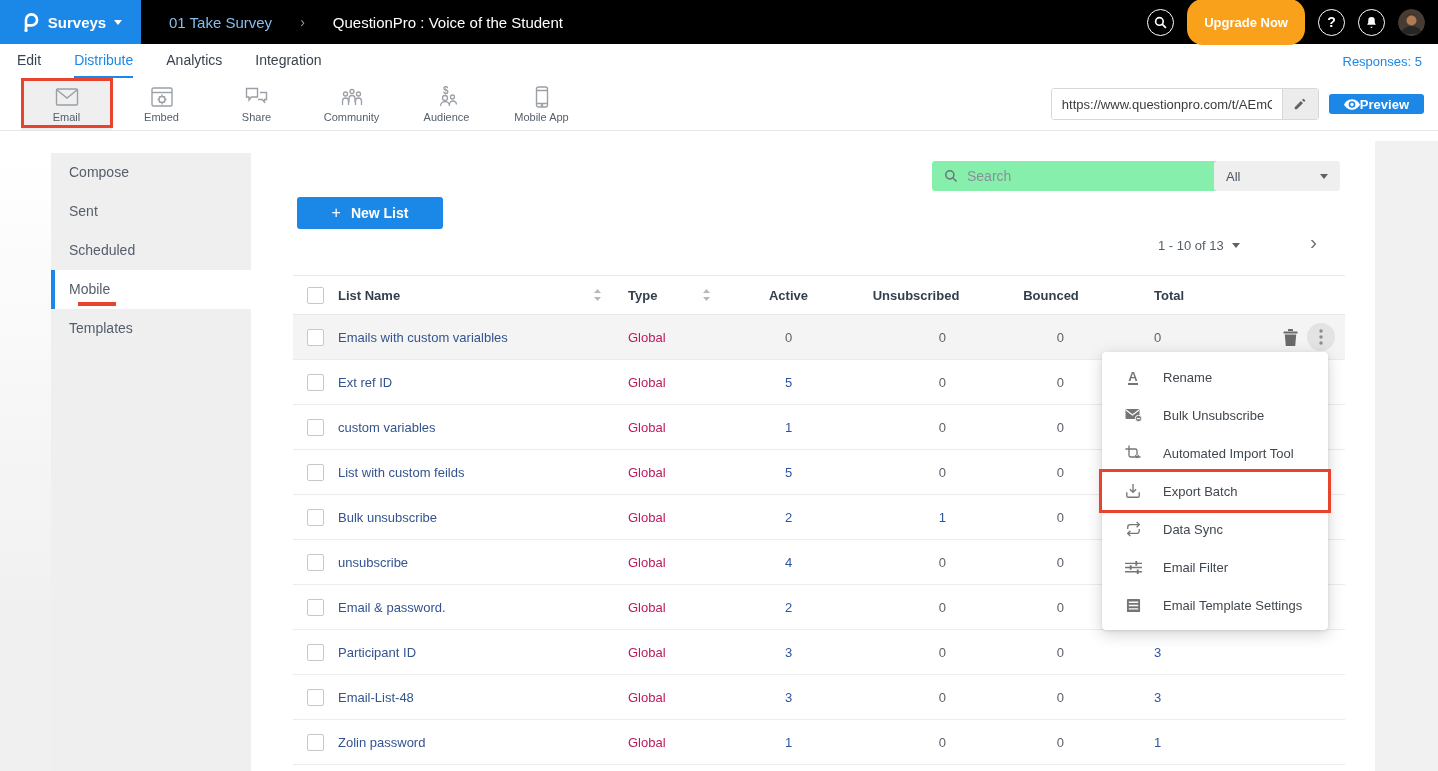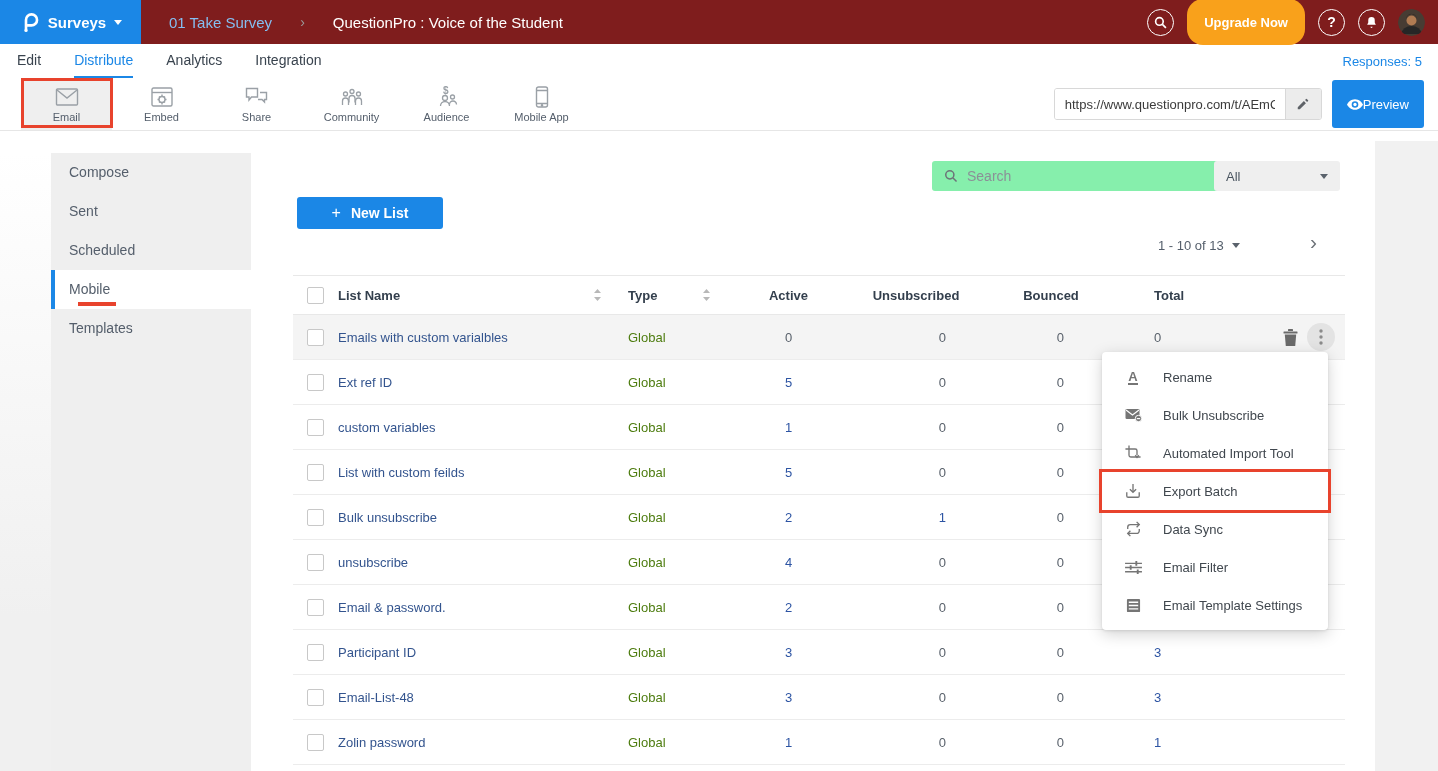--- a/index.html
+++ b/index.html
@@ -1,20 +1,20 @@
 <!DOCTYPE html>
 <html><head>
 <meta charset="utf-8">
 <style>
   * { margin:0; padding:0; box-sizing:border-box; }
   html,body { width:1438px; height:771px; }
   body { position:relative; font-family:"Liberation Sans", sans-serif; background:#fff; overflow:hidden; }
 
   
-  .top-bar { height:44px; background:#7f1d1d; display:flex; align-items:center; }
+  .top-bar { height:44px; background:#000000; display:flex; align-items:center; }
   .logo-block { width:141px; height:44px; background:#1B87E6; display:flex; align-items:center; justify-content:center; gap:8px; cursor:pointer; }
   .app-label { color:#fff; font-size:15px; font-weight:700; }
   .caret-down { width:0; height:0; border-left:4px solid transparent; border-right:4px solid transparent; border-top:5px solid #fff; }
   .breadcrumb { display:flex; align-items:center; gap:28px; margin-left:28px; font-size:15px; }
   .bc-survey { color:#85BEF0; cursor:pointer; }
   .bc-sep { color:#9b9b9b; font-size:14px; }
   .bc-title { color:#fff; }
   .top-actions { margin-left:auto; display:flex; align-items:center; gap:13px; margin-right:13px; }
   .circle-btn { width:27px; height:27px; border:1.5px solid #fff; border-radius:50%; color:#fff; display:flex; align-items:center; justify-content:center; font-size:14px; font-weight:700; cursor:pointer; background:transparent; }
   .upgrade-btn { background:#F9A11B; color:#fff; font-size:13px; font-weight:700; height:46px; padding:0 17px; border-radius:16px; border:none; cursor:pointer;text-align:right; }
@@ -29,21 +29,21 @@
   
   .toolbar-row { height:53px; display:flex; align-items:center; padding-left:21px; border-bottom:1px solid #e6e6e6; background:#fff; }
   .channel { width:91px; height:51px; margin-right:4px; display:flex; flex-direction:column; align-items:center; justify-content:center; gap:3px; cursor:pointer; }
   .channel.active { background:#efefef; }
   .c-icon { color:#9aa0a6; height:23px; display:flex; align-items:center; }
   .c-label { font-size:11px; color:#545e6b; }
   .url-group { margin-left:auto; display:flex; align-items:center; margin-right:14px; gap:10px; }
   .url-box { width:268px; height:32px; border:1px solid #d8d8d8; border-radius:3px; display:flex; overflow:hidden; background:#fff; }
   .url-input { flex:1; min-width:0; border:none; outline:none; font-size:13px; color:#3b3b3b; padding:0 10px; font-family:"Liberation Sans", sans-serif; }
   .pencil-seg { width:36px; background:#ececec; border-left:1px solid #d8d8d8; display:flex; align-items:center; justify-content:center; color:#555; cursor:pointer; }
-  .preview-btn { height:48px; background:#1B87E6; border:none; border-radius:3px; color:#fff; font-size:13px; font-weight:400; display:flex; align-items:center; gap:0; padding:0 15px; cursor:pointer; }
+  .preview-btn { height:20px; background:#1B87E6; border:none; border-radius:3px; color:#fff; font-size:13px; font-weight:700; display:flex; align-items:center; gap:0; padding:0 15px; cursor:pointer; }
 
   
   .workspace { position:relative; height:640px; background:#fff; }
   .right-strip { position:absolute; left:1375px; top:10px; right:0; bottom:0; background:#f1f1f1; }
   .left-strip { position:absolute; left:0; top:22px; width:63px; bottom:0; background:linear-gradient(180deg,#ffffff 0%,#f0f0f0 75%); }
   .sidebar { position:absolute; left:51px; top:22px; width:200px; bottom:0; background:#efefef; }
   .side-item { height:39px; line-height:39px; padding-left:18px; font-size:14px; color:#545e6b; cursor:pointer; }
   .side-item.active { background:#fff; border-left:4px solid #1B87E6; padding-left:14px; }
 
   .search-box { position:absolute; left:932px; top:30px; width:310px; height:30px; background:#86efac; border-radius:3px; display:flex; align-items:center; padding:0 12px; gap:9px; }
@@ -67,21 +67,21 @@
   .th-type, .cell-type { padding-left:22px; }
   .th-type { display:flex; align-items:center; }
   .th-type .sort { margin-left:45px; }
   .sort { cursor:pointer; display:flex; }
   .th-c, .num { text-align:center; }
   .th-unsub { text-align:center; }
   .num-right { text-align:right; padding-right:42px; }
   .num-unsub { text-align:right; padding-right:50px; }
   .th-total, .cell-total { text-align:left; padding-left:48px; }
   .cell-name { color:#33548E; cursor:pointer; }
-  .cell-type { color:#4d7c0f; }
+  .cell-type { color:#be185d; }
   .num.zero { color:#5a626c; }
   .num.nonzero { color:#2d54a3; }
   .row-actions { position:absolute; right:10px; top:50%; transform:translateY(-50%); display:flex; align-items:center; gap:9px; }
   .trash-btn { background:none; border:none; cursor:pointer; display:flex; padding:0; }
   .dots-btn { width:28px; height:28px; border-radius:50%; background:#e3e3e3; border:none; display:flex; align-items:center; justify-content:center; cursor:pointer; }
 
   
   .context-menu { position:absolute; left:1102px; top:221px; width:226px; background:#fff; border-radius:4px; box-shadow:0 1px 3px rgba(0,0,0,.1), 0 4px 16px rgba(0,0,0,.18); padding:6px 0; z-index:30; }
   .menu-item { height:38px; display:flex; align-items:center; padding-left:22px; gap:21px; font-size:13px; color:#40474e; cursor:pointer; }
   .menu-ic { width:18px; color:#757575; display:flex; justify-content:center; }

